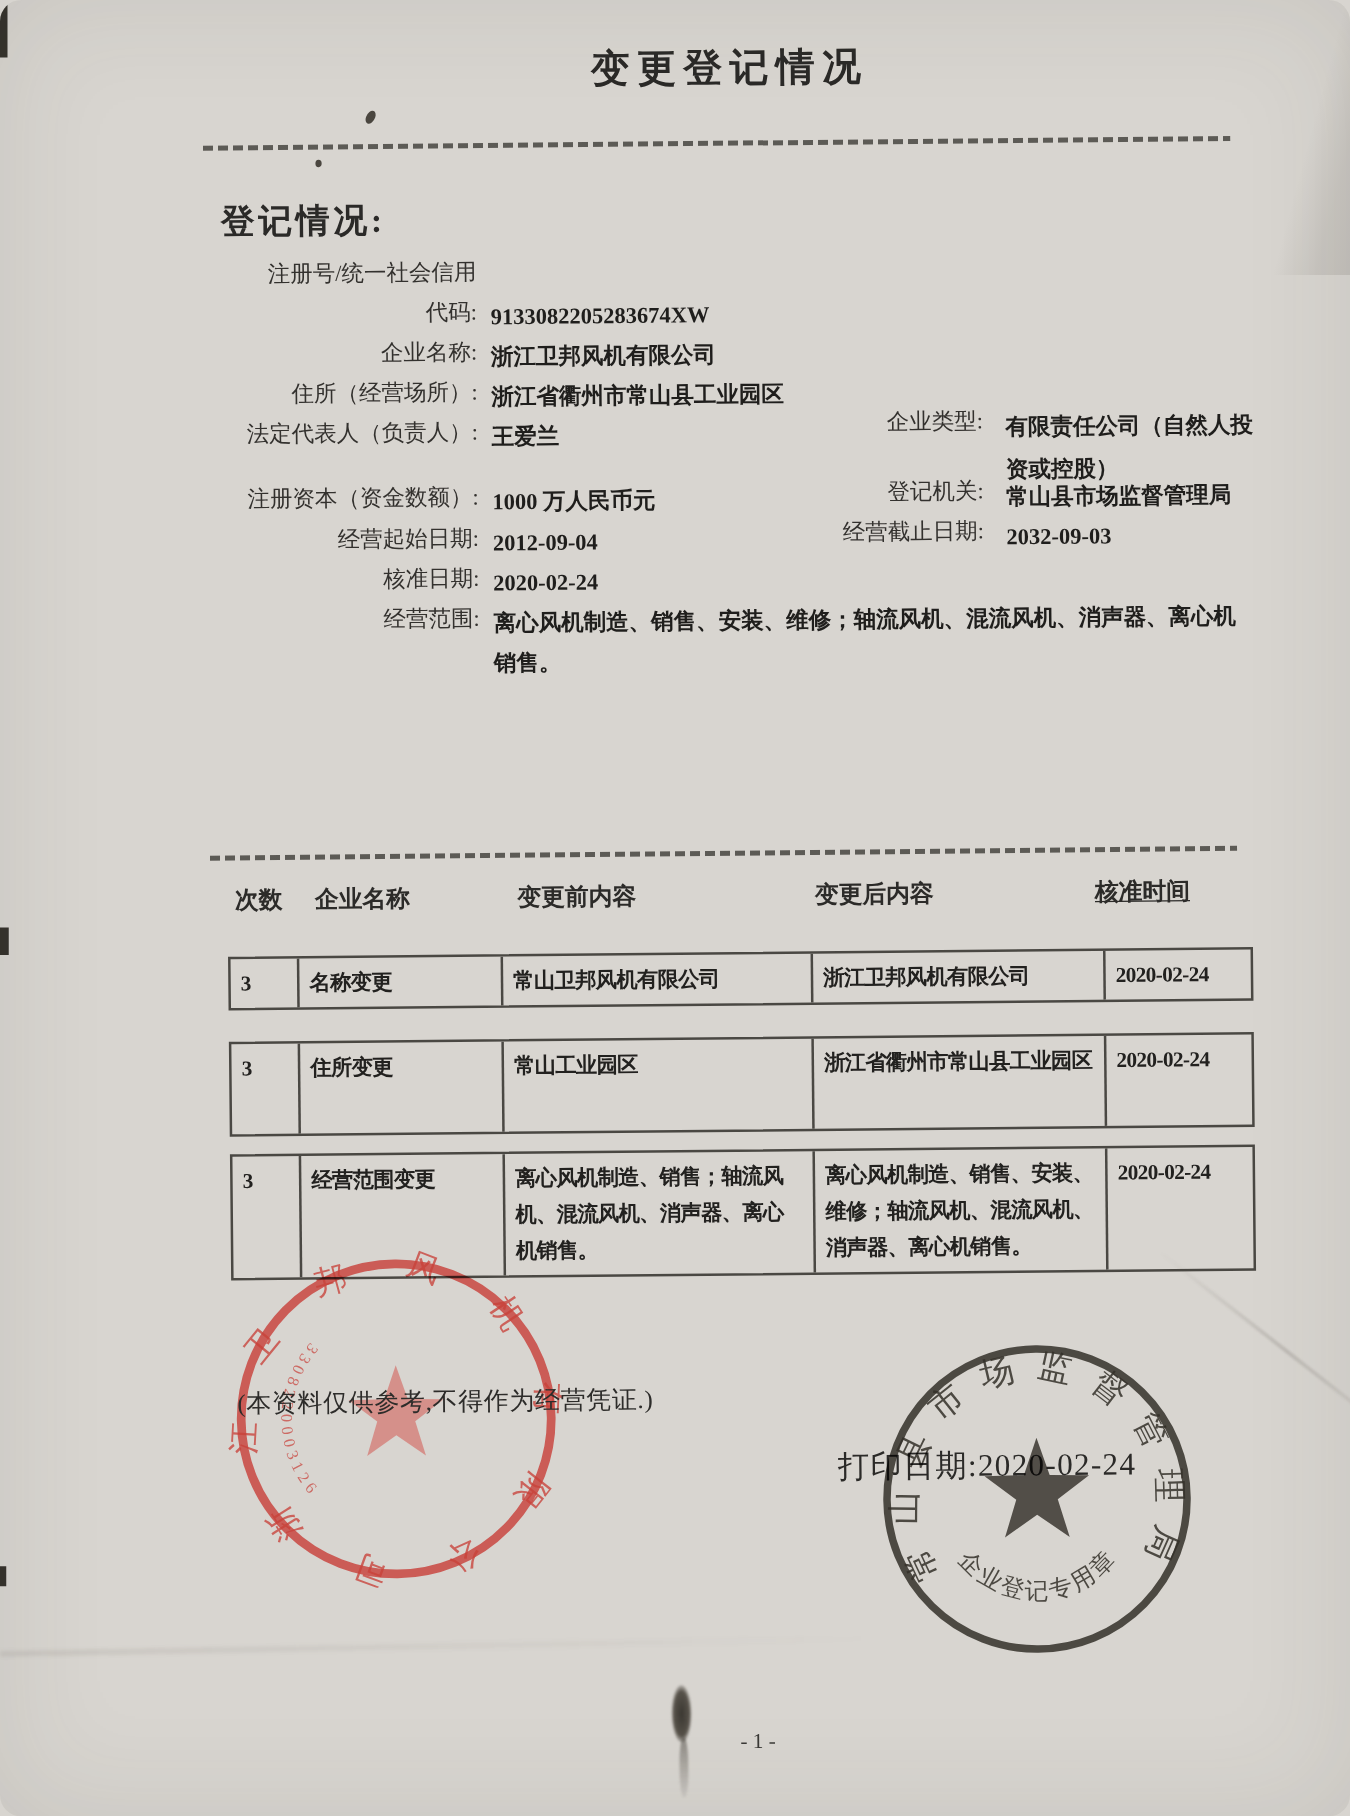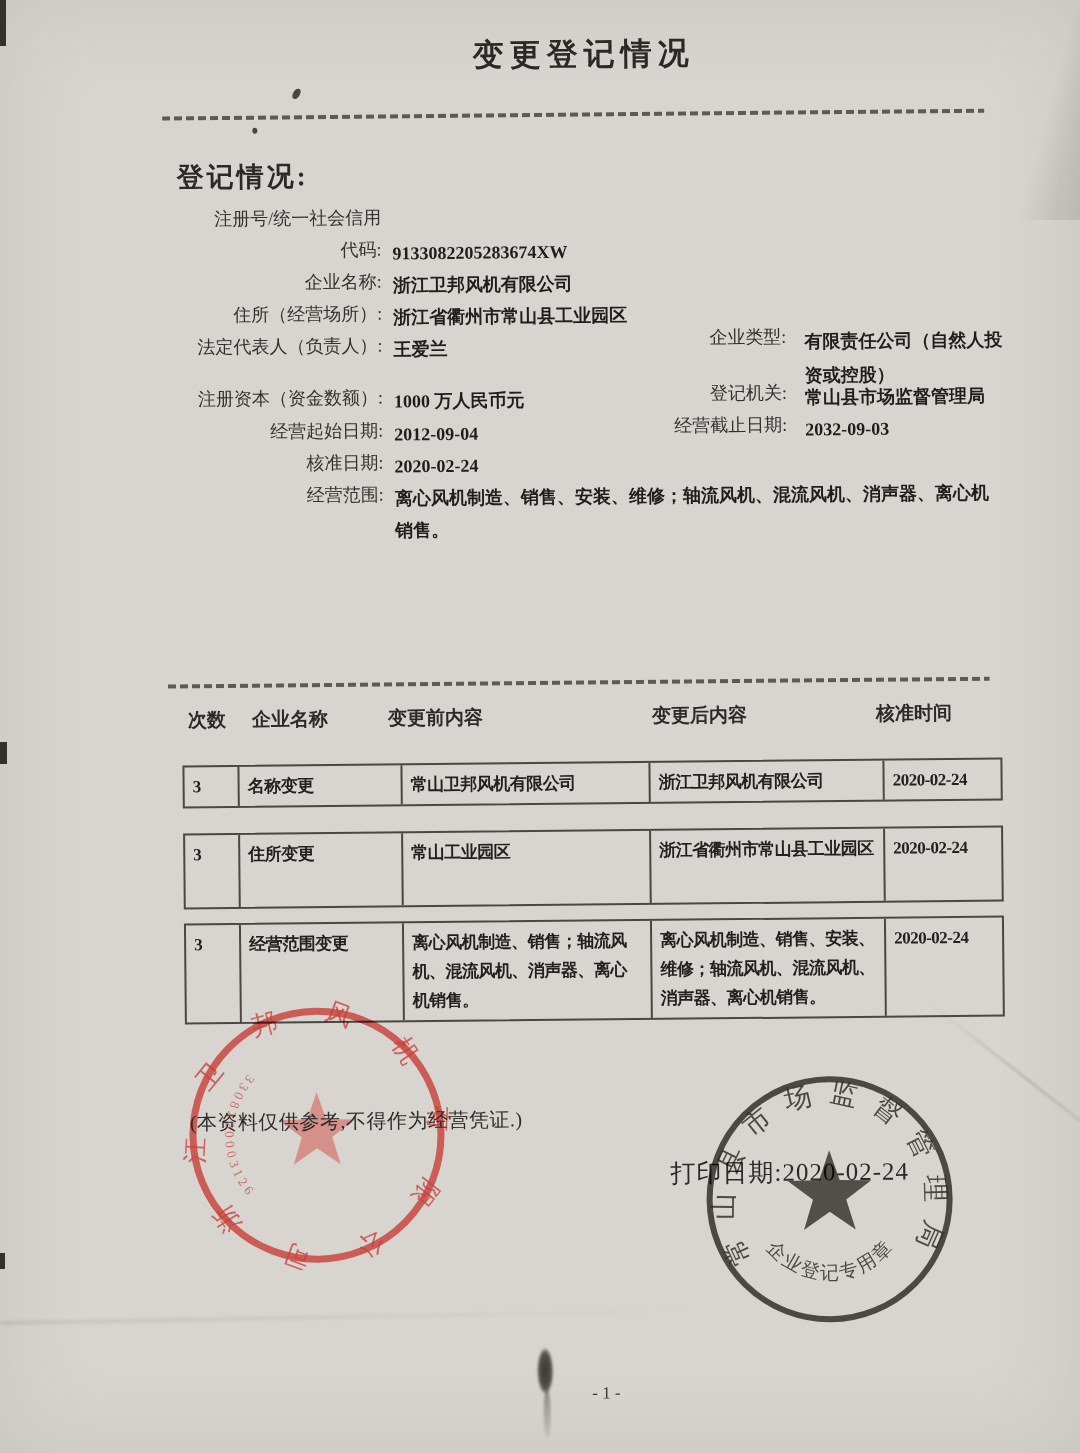--- a/index.html
+++ b/index.html
@@ -9,20 +9,21 @@
     background:#d8d5d0;
   }
   #paper{
     position:relative;width:1080px;height:1453px;
     background:
       linear-gradient(115deg, rgba(0,0,0,0.05) 0%, rgba(0,0,0,0) 12%),
       linear-gradient(250deg, rgba(0,0,0,0.06) 0%, rgba(0,0,0,0) 10%),
       linear-gradient(180deg,#f3f1ee 0%,#f1efec 45%,#ecw 0,#eae7e2 78%,#e7e4df 100%),
       #efede9;
     overflow:hidden;
+    border-radius:17px;
   }
   #paper::after{
     content:"";position:absolute;inset:0;pointer-events:none;
     box-shadow:inset 0 0 90px rgba(60,55,48,0.10);
   }
   .tilt{position:absolute;inset:0;transform:rotate(-0.55deg);transform-origin:540px 720px;}
   .abs{position:absolute;}
   .title{
     left:100px;right:0;top:34px;text-align:center;
     font-size:31px;font-weight:700;letter-spacing:6px;color:#2b2a28;
@@ -139,23 +140,23 @@
     <div class="abs lbl lbl-r" style="top:383px;">登记机关:</div>
     <div class="abs val val-r" style="top:383px;">常山县市场监督管理局</div>
 
     <div class="abs lbl lbl-r" style="top:415px;">经营截止日期:</div>
     <div class="abs val val-r" style="top:415px;">2032-09-03</div>
 
     <div class="abs dashrule" style="left:168px;top:681px;width:822px;"></div>
 
     <div class="abs th" style="left:188px;">次数</div>
     <div class="abs th" style="left:252px;">企业名称</div>
-    <div class="abs th" style="left:388px;">变更前内容</div>
+    <div class="abs th" style="left:414px;">变更前内容</div>
     <div class="abs th" style="left:652px;text-align:right;">变更后内容</div>
-    <div class="abs th" style="left:876px;">核准时间</div>
+    <div class="abs th" style="left:876px;text-decoration:underline;">核准时间</div>
 
     <div class="abs trow" style="top:762px;min-height:38px;">
       <div>3</div>
       <div>名称变更</div>
       <div>常山卫邦风机有限公司</div>
       <div>浙江卫邦风机有限公司</div>
       <div>2020-02-24</div>
     </div>
 
     <div class="abs trow" style="top:830px;min-height:76px;">

